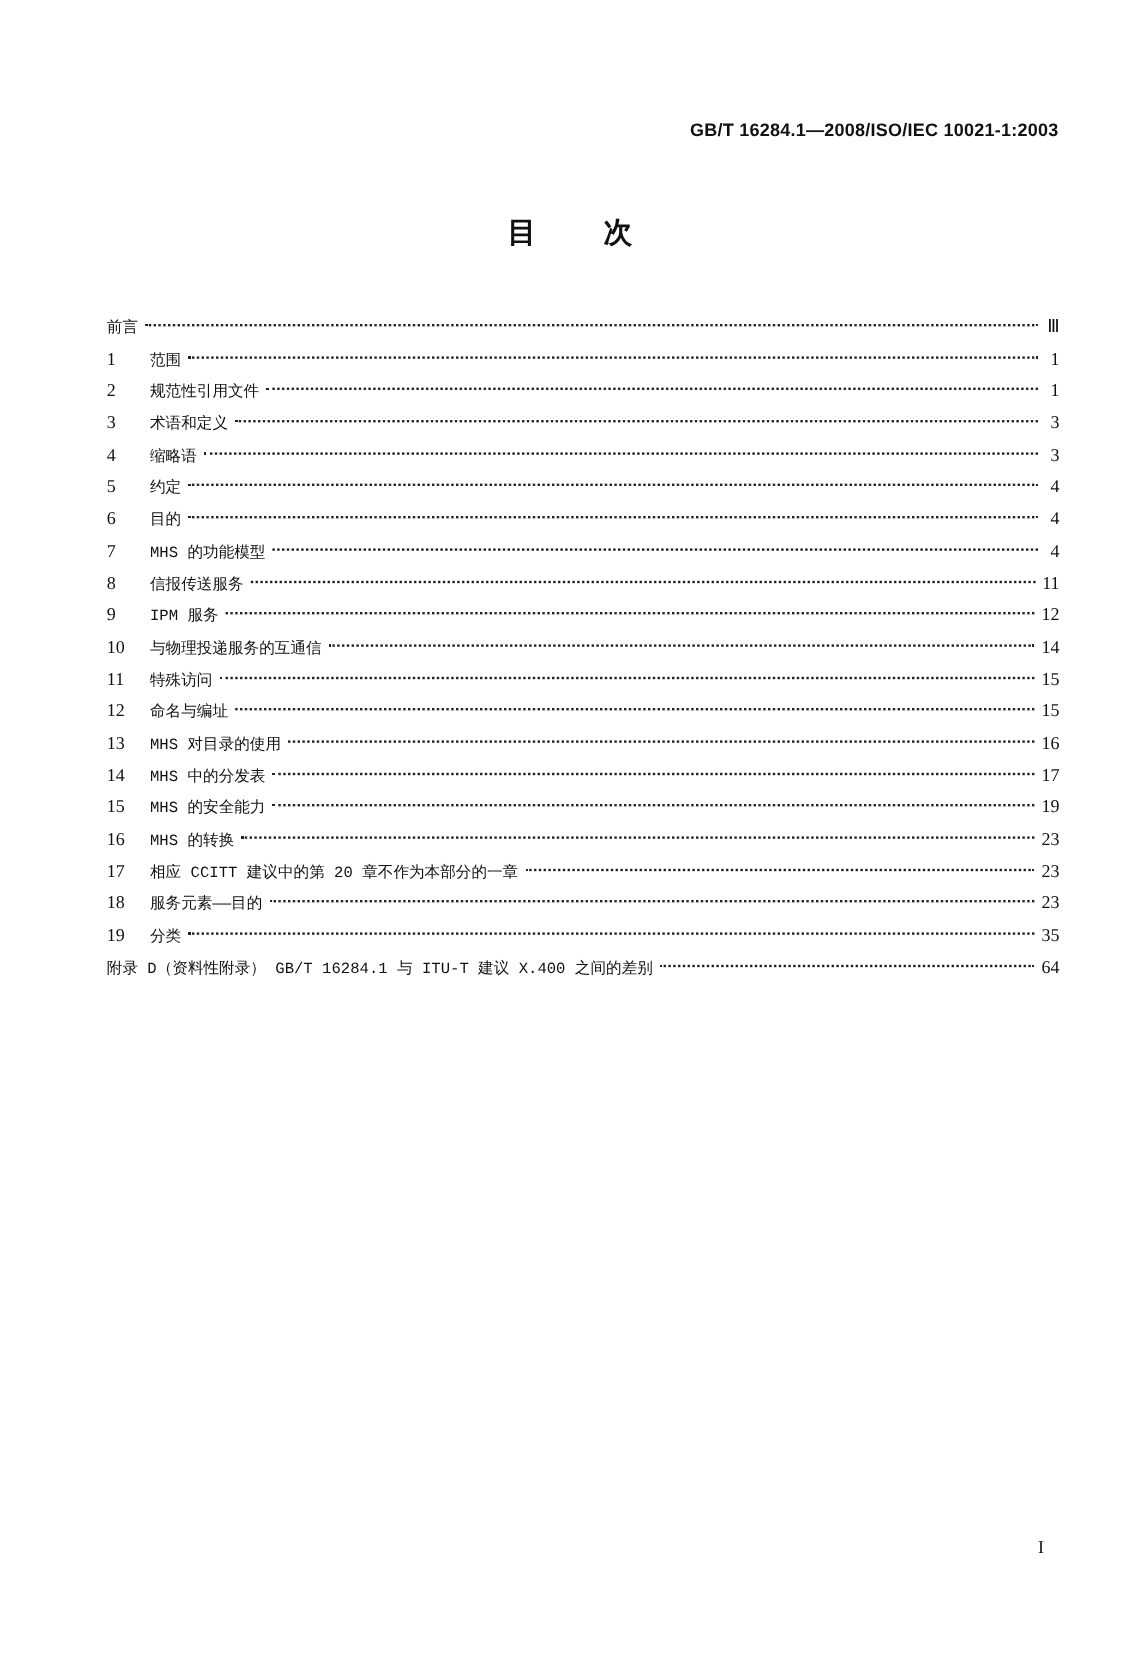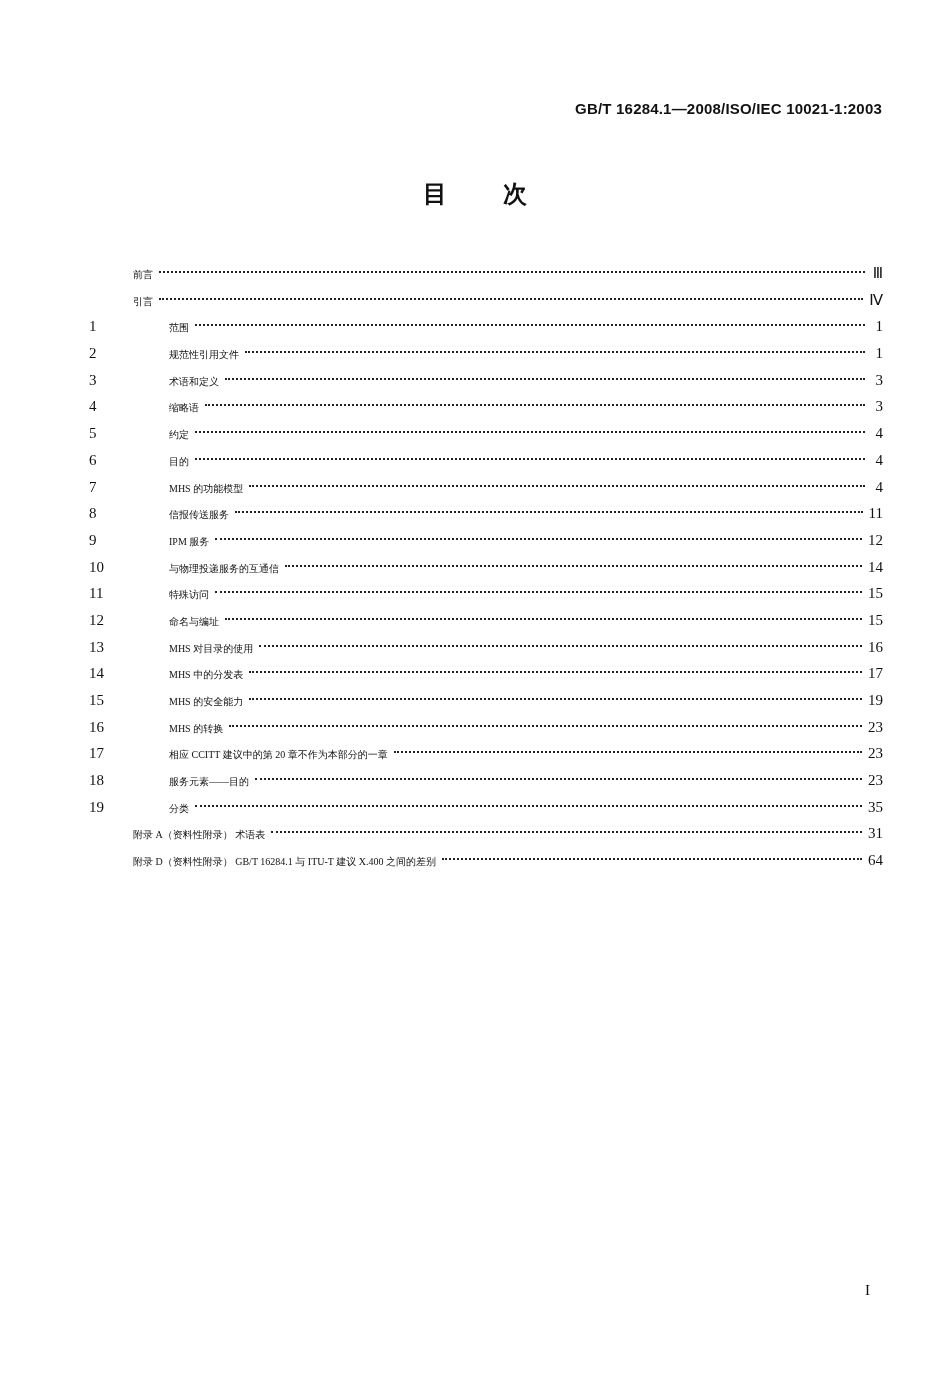--- a/index.html
+++ b/index.html
@@ -5,45 +5,40 @@
   html, body { margin: 0; padding: 0; background: #ffffff; }
   body { width: 950px; height: 1388px; position: relative; overflow: hidden;
          font-family: "DejaVu Serif", "Liberation Serif", serif; color: #111; }
   .header { position: absolute; top: 100px; right: 68px; font-size: 15px;
             font-family: "Liberation Sans", "DejaVu Sans", sans-serif; font-weight: bold; letter-spacing: 0.2px; }
   .title { position: absolute; top: 178px; left: 0; width: 950px; text-align: center;
            font-family: Liberation Serif, serif; font-size: 24px; font-weight: bold; }
   .title span { display: inline-block; margin: 0 28px; }
   .toc { position: absolute; top: 260px; left: 89px; width: 794px; }
   .toc-row { display: flex; align-items: baseline; height: 26.7px; font-size: 15px; line-height: 26.7px; }
-  .toc-label { white-space: pre; font-family: Liberation Serif, serif; font-size: 10px; margin-left: 44px; }
+  .toc-label { white-space: pre; font-family: Liberation Mono, monospace; font-size: 13px; }
   .toc-num { display: inline-block; width: 36px; font-family: "Liberation Serif", serif; font-size: 15px; }
   .toc-dots { flex: 1; margin: 0 6px; border-bottom: 2px dotted #222; transform: translateY(-5px); height: 0; }
   .toc-page { font-family: "Liberation Serif", serif; font-size: 15px; min-width: 12px; text-align: right; }
   .page-num { position: absolute; top: 1282px; left: 865px; font-size: 15px; font-family: "Liberation Serif", serif; }
 </style>
 </head>
 <body>
 
 <div class="header">GB/T 16284.1—2008/ISO/IEC 10021-1:2003</div>
 
 <div class="title">
   <span>目</span><span>次</span>
 </div>
 
 <div class="toc" id="toc">
     <div class="toc-row">
       <span class="toc-label">前言</span>
       <span class="toc-dots"></span>
       <span class="toc-page">Ⅲ</span>
-    </div>
-    <div class="toc-row">
-      <span class="toc-label">引言</span>
-      <span class="toc-dots"></span>
-      <span class="toc-page">Ⅳ</span>
     </div>
     <div class="toc-row">
       <span class="toc-num">1</span>
       <span class="toc-label">范围</span>
       <span class="toc-dots"></span>
       <span class="toc-page">1</span>
     </div>
     <div class="toc-row">
       <span class="toc-num">2</span>
       <span class="toc-label">规范性引用文件</span>
@@ -146,24 +141,19 @@
       <span class="toc-dots"></span>
       <span class="toc-page">23</span>
     </div>
     <div class="toc-row">
       <span class="toc-num">19</span>
       <span class="toc-label">分类</span>
       <span class="toc-dots"></span>
       <span class="toc-page">35</span>
     </div>
     <div class="toc-row">
-      <span class="toc-label">附录 A（资料性附录） 术语表</span>
-      <span class="toc-dots"></span>
-      <span class="toc-page">31</span>
-    </div>
-    <div class="toc-row">
       <span class="toc-label">附录 D（资料性附录） GB/T 16284.1 与 ITU-T 建议 X.400 之间的差别</span>
       <span class="toc-dots"></span>
       <span class="toc-page">64</span>
     </div>
   </div>
 
 <div class="page-num">I</div>
 
 </body></html>

